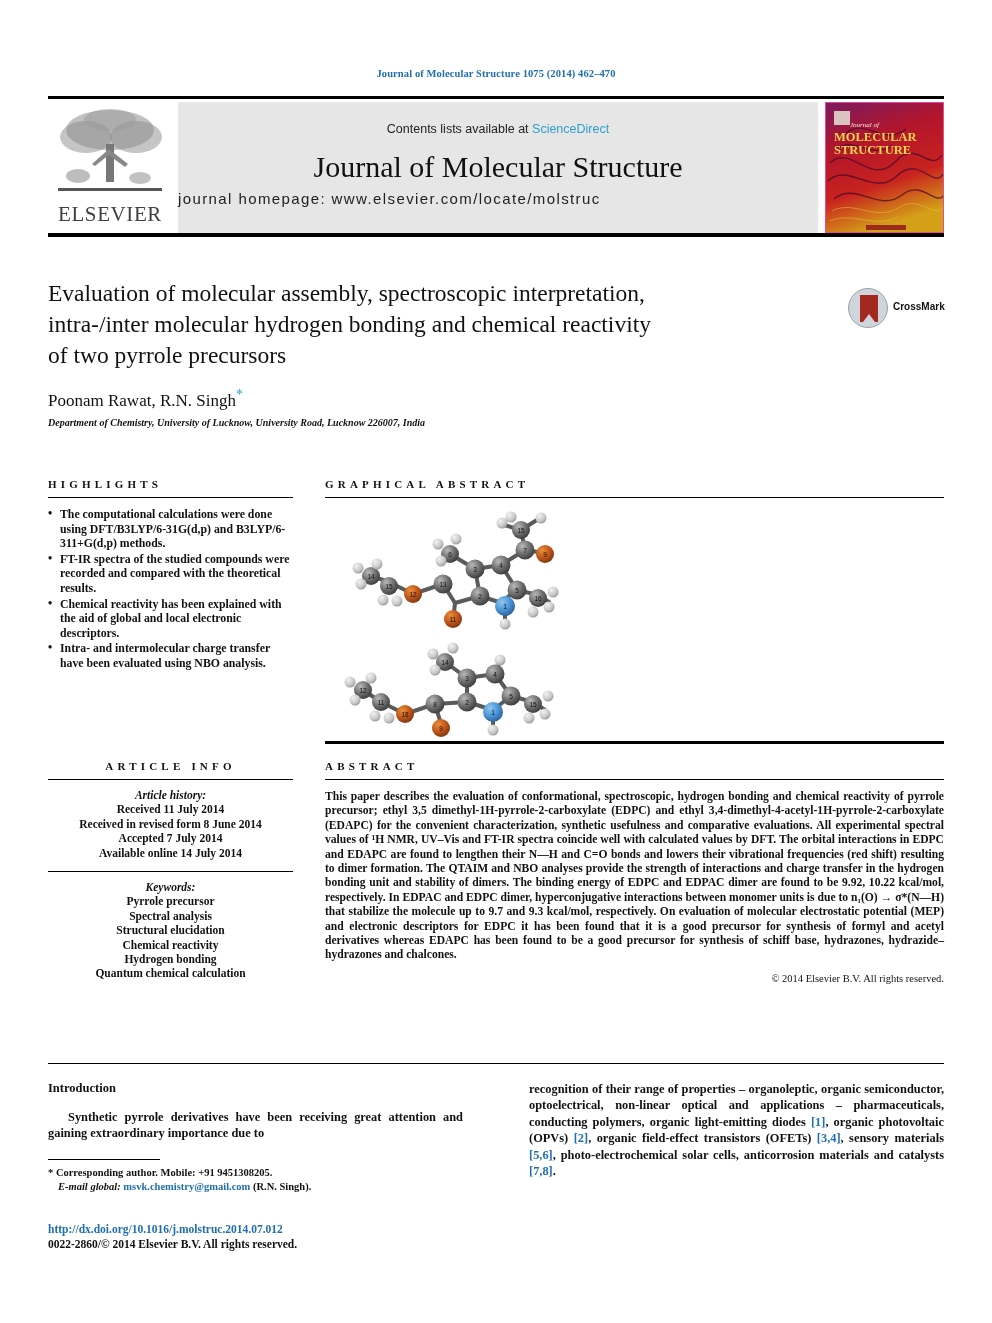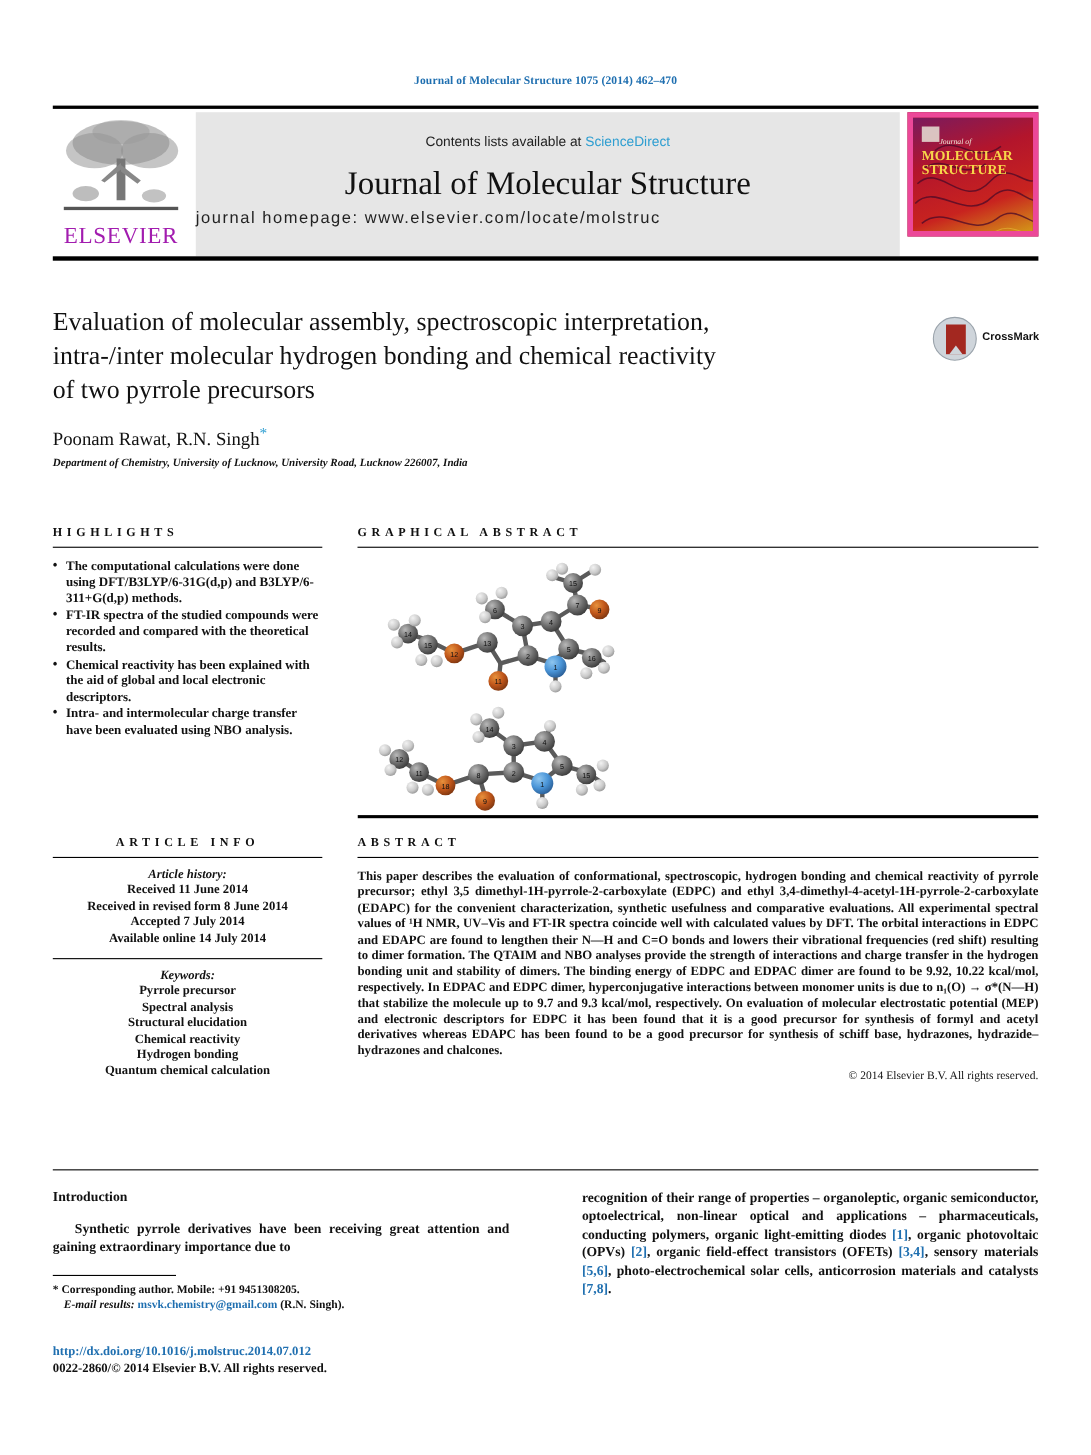--- a/index.html
+++ b/index.html
@@ -75,21 +75,21 @@
   }
   .elsevier-word {
     position: absolute;
     left: 0;
     top: 100px;
     width: 124px;
     text-align: center;
     font-family: "Liberation Serif", serif;
     font-size: 21px;
     letter-spacing: 0.6px;
-    color: #a21caf;
+    color: #404040;
   }
   .center-band {
     position: absolute;
     left: 130px;
     top: 6px;
     width: 640px;
     height: 131px;
     background: #e6e6e6;
   }
   .contents-line {
@@ -124,22 +124,22 @@
     font-family: "Liberation Sans", sans-serif;
     font-size: 15px;
     letter-spacing: 1.4px;
     color: #222;
   }
   .cover-thumb {
     position: absolute;
     left: 777px;
     top: 6px;
     width: 119px;
-    height: 113px;
-    border: 5px solid #ec4899;
+    height: 131px;
+    border: 1px solid #ec4899;
     box-sizing: border-box;
     overflow: hidden;
     background: #8a1020;
   }
 
   
   .title-block {
     position: absolute;
     left: 48px;
     top: 278px;
@@ -681,21 +681,21 @@
         <rect x="0" y="235" width="619" height="3" fill="#000"></rect>
       </svg>
     </div>
   </div>
 
   <div class="article-info">
     <div class="sec-head">ARTICLE INFO</div>
     <div class="thin-rule"></div>
     <div class="ai-block" style="margin-top:8px;">
       <div class="ai-label">Article history:</div>
-      <div>Received 11 June 2014</div>
+      <div>Received 11 July 2014</div>
       <div>Received in revised form 8 June 2014</div>
       <div>Accepted 7 July 2014</div>
       <div>Available online 14 July 2014</div>
     </div>
     <div class="ai-rule"></div>
     <div class="ai-block">
       <div class="ai-label">Keywords:</div>
       <div>Pyrrole precursor</div>
       <div>Spectral analysis</div>
       <div>Structural elucidation</div>
@@ -723,21 +723,21 @@
     <p class="body-para noindent"><span>recognition of their range of properties – organoleptic, organic semiconductor, optoelectrical, non-linear optical and applications – pharmaceuticals, conducting polymers, organic light-emitting diodes </span><span class="ref">[1]</span><span>, organic photovoltaic (OPVs) </span><span class="ref">[2]</span><span>, organic field-effect transistors (OFETs) </span><span class="ref">[3,4]</span><span>, sensory materials </span><span class="ref">[5,6]</span><span>, photo-electrochemical solar cells, anticorrosion materials and catalysts </span><span class="ref">[7,8]</span><span>.</span></p>
   </div>
 
   <div class="footnote">
     <div class="footnote-rule"></div>
     <div class="footnote-line">
       <span>*</span>
       <span>Corresponding author. Mobile: +91 9451308205.</span>
     </div>
     <div class="footnote-line" style="padding-left:10px;">
-      <span class="fn-label">E-mail results:</span>
+      <span class="fn-label">E-mail global:</span>
       <span class="link">msvk.chemistry@gmail.com</span>
       <span>(R.N. Singh).</span>
     </div>
   </div>
 
   <div class="doi-block">
     <div class="doi-line">http://dx.doi.org/10.1016/j.molstruc.2014.07.012</div>
     <div class="issn-line">0022-2860/© 2014 Elsevier B.V. All rights reserved.</div>
   </div>
 

